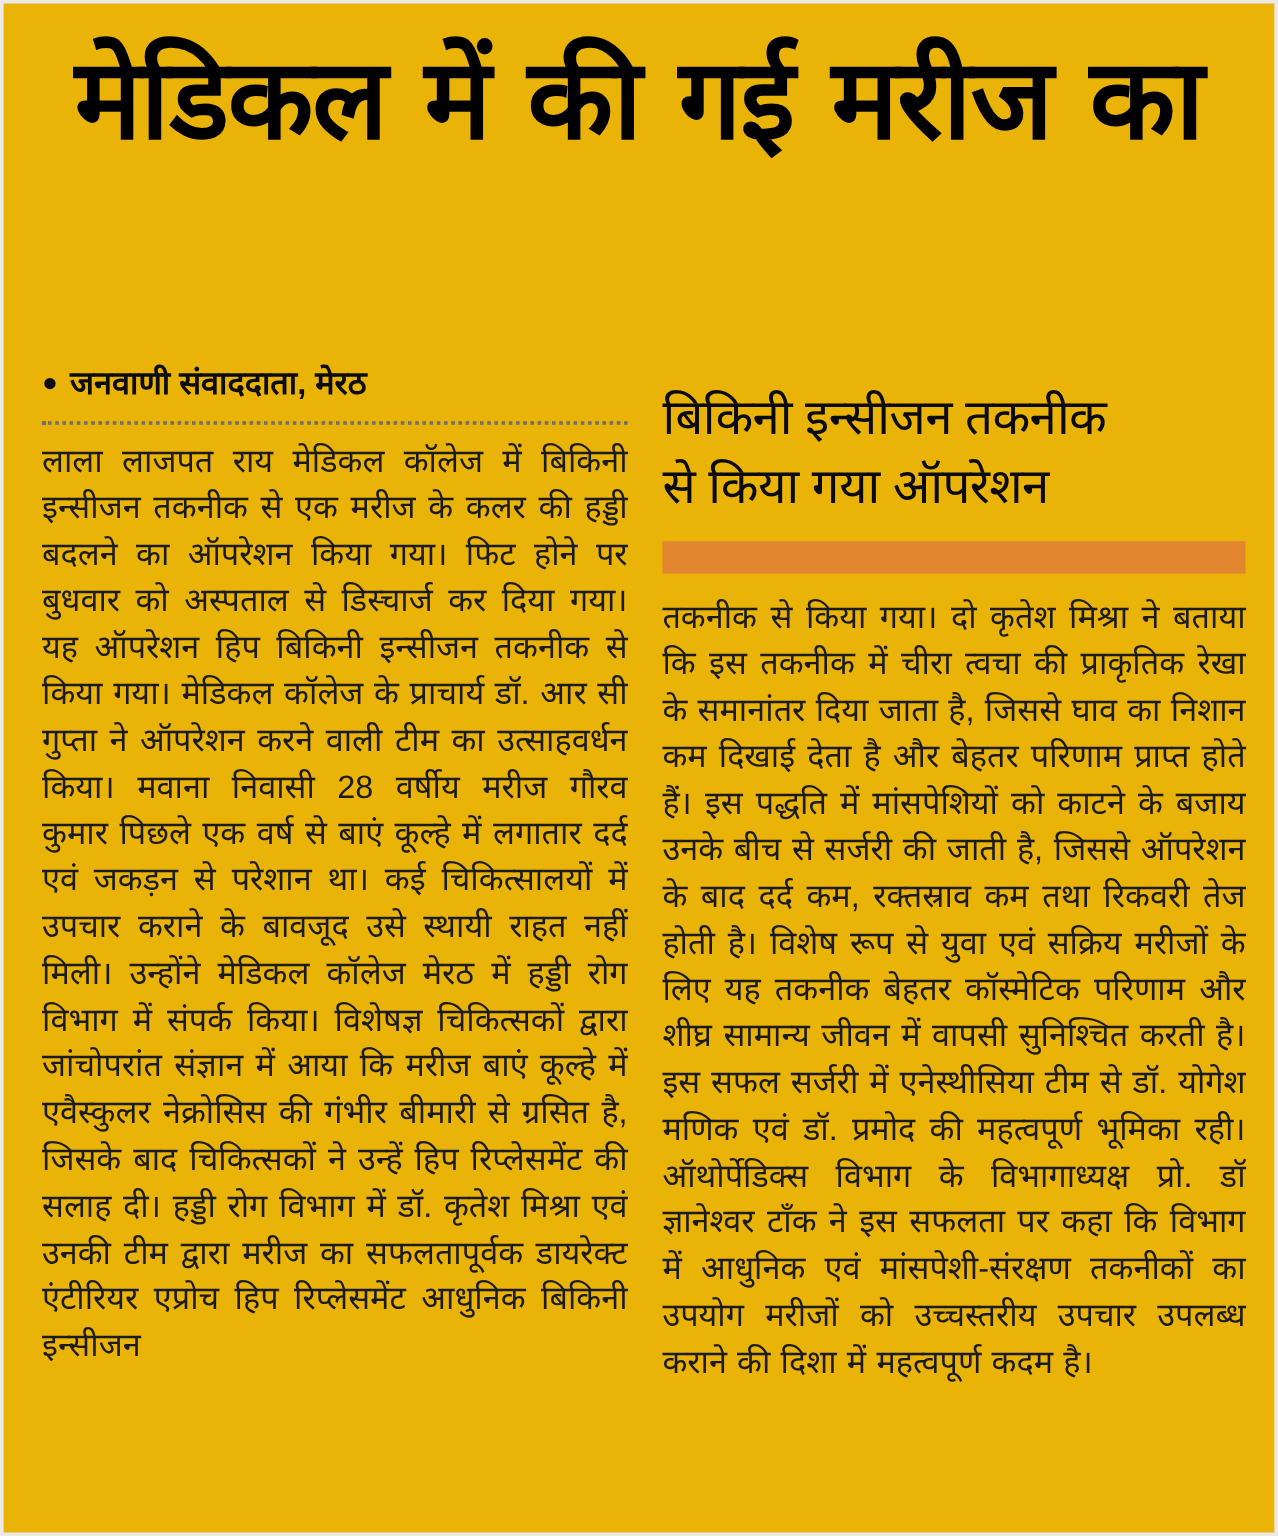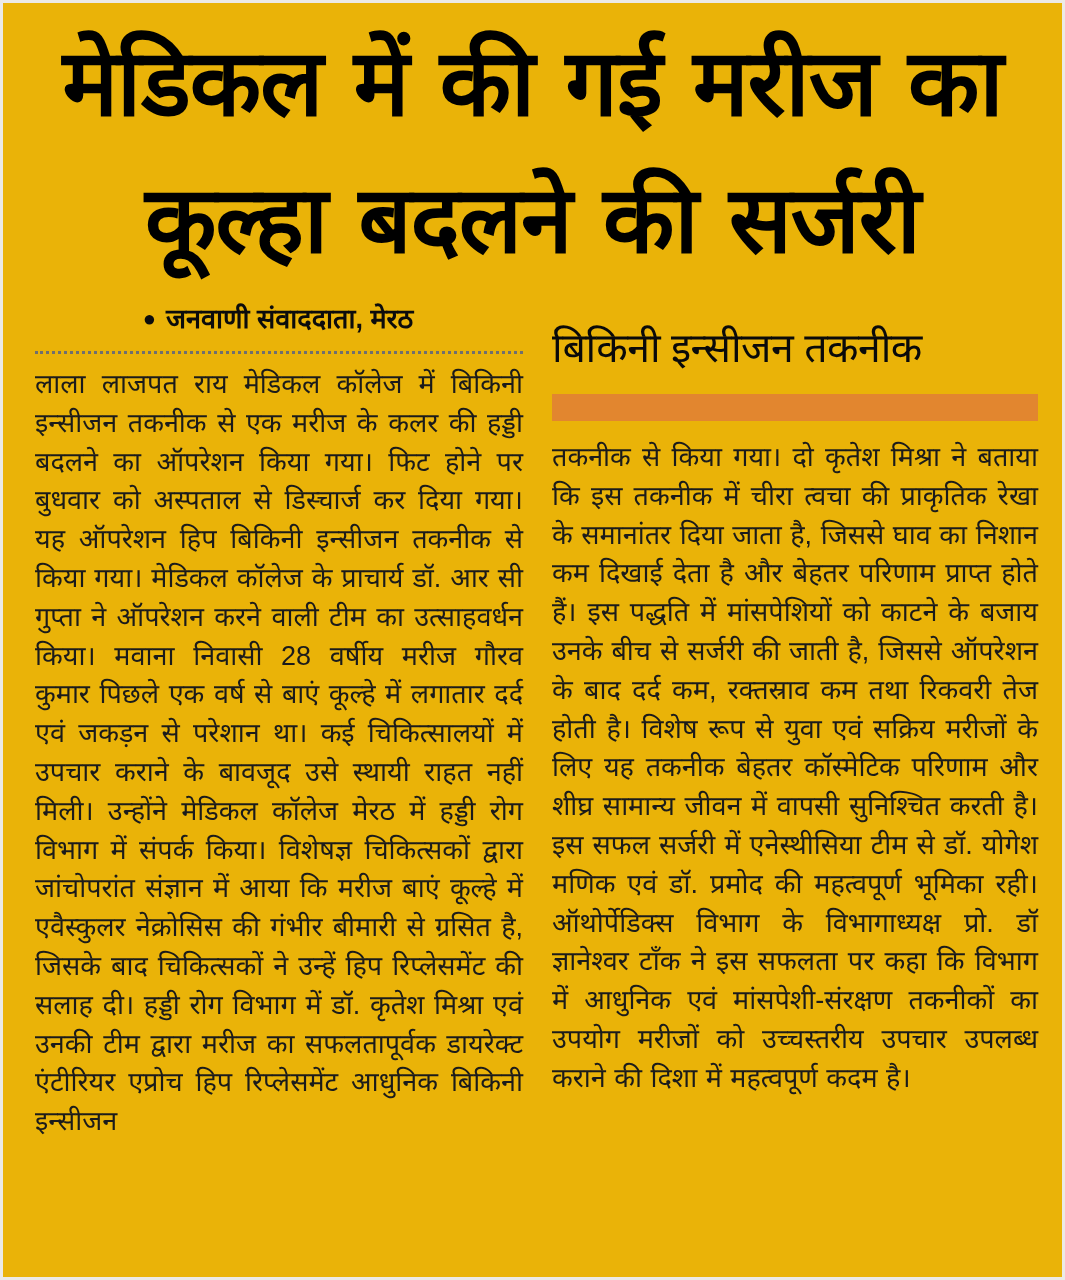--- a/index.html
+++ b/index.html
@@ -33,21 +33,21 @@
   }
   .headline .hl-line{display:block;}
 
   
   .col{position:absolute;}
   .col-left{left:35px;top:301px;width:488px;}
   .col-right{left:552px;top:320px;width:486px;}
 
   
   .byline{
-    text-align:center;
+    text-align:left;
     font-weight:700;
     font-size:27px;
     line-height:36px;
     color:#0c0c0c;
     padding-right:2px;
   }
   .byline-bullet{
     font-size:22px;
     vertical-align:2px;
     margin-right:10px;
@@ -92,32 +92,32 @@
     background:#e2862f; 
   }
 </style>
 </head>
 <body>
 
 <div class="page">
 
   <h1 class="headline">
     <span class="hl-line">मेडिकल में की गई मरीज का</span>
-    <span class="hl-line">कूल्हा बदलने की सर्जरी</span>
   </h1>
 
   <div class="col col-left">
     <div class="byline">
       <span class="byline-bullet">●</span><span class="byline-text">जनवाणी संवाददाता, मेरठ</span>
     </div>
     <div class="dotted-rule"></div>
     <p class="body-text left-body">लाला लाजपत राय मेडिकल कॉलेज में बिकिनी इन्सीजन तकनीक से एक मरीज के कलर की हड्डी बदलने का ऑपरेशन किया गया। फिट होने पर बुधवार को अस्पताल से डिस्चार्ज कर दिया गया। यह ऑपरेशन हिप बिकिनी इन्सीजन तकनीक से किया गया। मेडिकल कॉलेज  के प्राचार्य डॉ. आर सी गुप्ता ने ऑपरेशन करने वाली टीम का उत्साहवर्धन किया। मवाना निवासी 28 वर्षीय मरीज गौरव कुमार पिछले एक वर्ष से बाएं कूल्हे में लगातार दर्द एवं जकड़न से परेशान था। कई चिकित्सालयों में उपचार कराने के बावजूद उसे स्थायी राहत नहीं मिली। उन्होंने मेडिकल कॉलेज मेरठ में हड्डी रोग विभाग में संपर्क किया। विशेषज्ञ चिकित्सकों द्वारा जांचोपरांत संज्ञान में आया कि मरीज बाएं कूल्हे में एवैस्कुलर नेक्रोसिस की गंभीर बीमारी से ग्रसित है, जिसके बाद चिकित्सकों ने उन्हें हिप रिप्लेसमेंट की सलाह दी। हड्डी रोग विभाग में डॉ. कृतेश मिश्रा एवं उनकी टीम द्वारा मरीज का सफलतापूर्वक डायरेक्ट एंटीरियर एप्रोच हिप रिप्लेसमेंट आधुनिक बिकिनी इन्सीजन</p>
   </div>
 
   <div class="col col-right">
     <h2 class="subhead">
       <span>बिकिनी इन्सीजन तकनीक</span>
+      <span>से किया गया ऑपरेशन</span>
     </h2>
     <div class="accent-bar" style="background: rgb(226, 134, 47);"></div>
     <p class="body-text right-body">तकनीक से किया गया। दो कृतेश मिश्रा ने बताया कि इस तकनीक में चीरा त्वचा की प्राकृतिक रेखा के समानांतर दिया जाता है, जिससे घाव का निशान कम दिखाई देता है और बेहतर परिणाम प्राप्त होते हैं। इस पद्धति में मांसपेशियों को काटने के बजाय उनके बीच से सर्जरी की जाती है, जिससे ऑपरेशन के बाद दर्द कम, रक्तस्राव कम तथा रिकवरी तेज होती है। विशेष रूप से युवा एवं सक्रिय मरीजों के लिए यह तकनीक बेहतर कॉस्मेटिक परिणाम और शीघ्र सामान्य जीवन में वापसी सुनिश्चित करती है। इस सफल सर्जरी में एनेस्थीसिया टीम से डॉ. योगेश मणिक एवं डॉ. प्रमोद की महत्वपूर्ण भूमिका रही। ऑथोर्पेडिक्स विभाग के विभागाध्यक्ष प्रो. डॉ ज्ञानेश्वर टाँक ने इस सफलता पर कहा कि विभाग में आधुनिक एवं मांसपेशी-संरक्षण तकनीकों का उपयोग मरीजों को उच्चस्तरीय उपचार उपलब्ध कराने की दिशा में महत्वपूर्ण कदम है।</p>
   </div>
 
 </div>
 
 </body></html>

